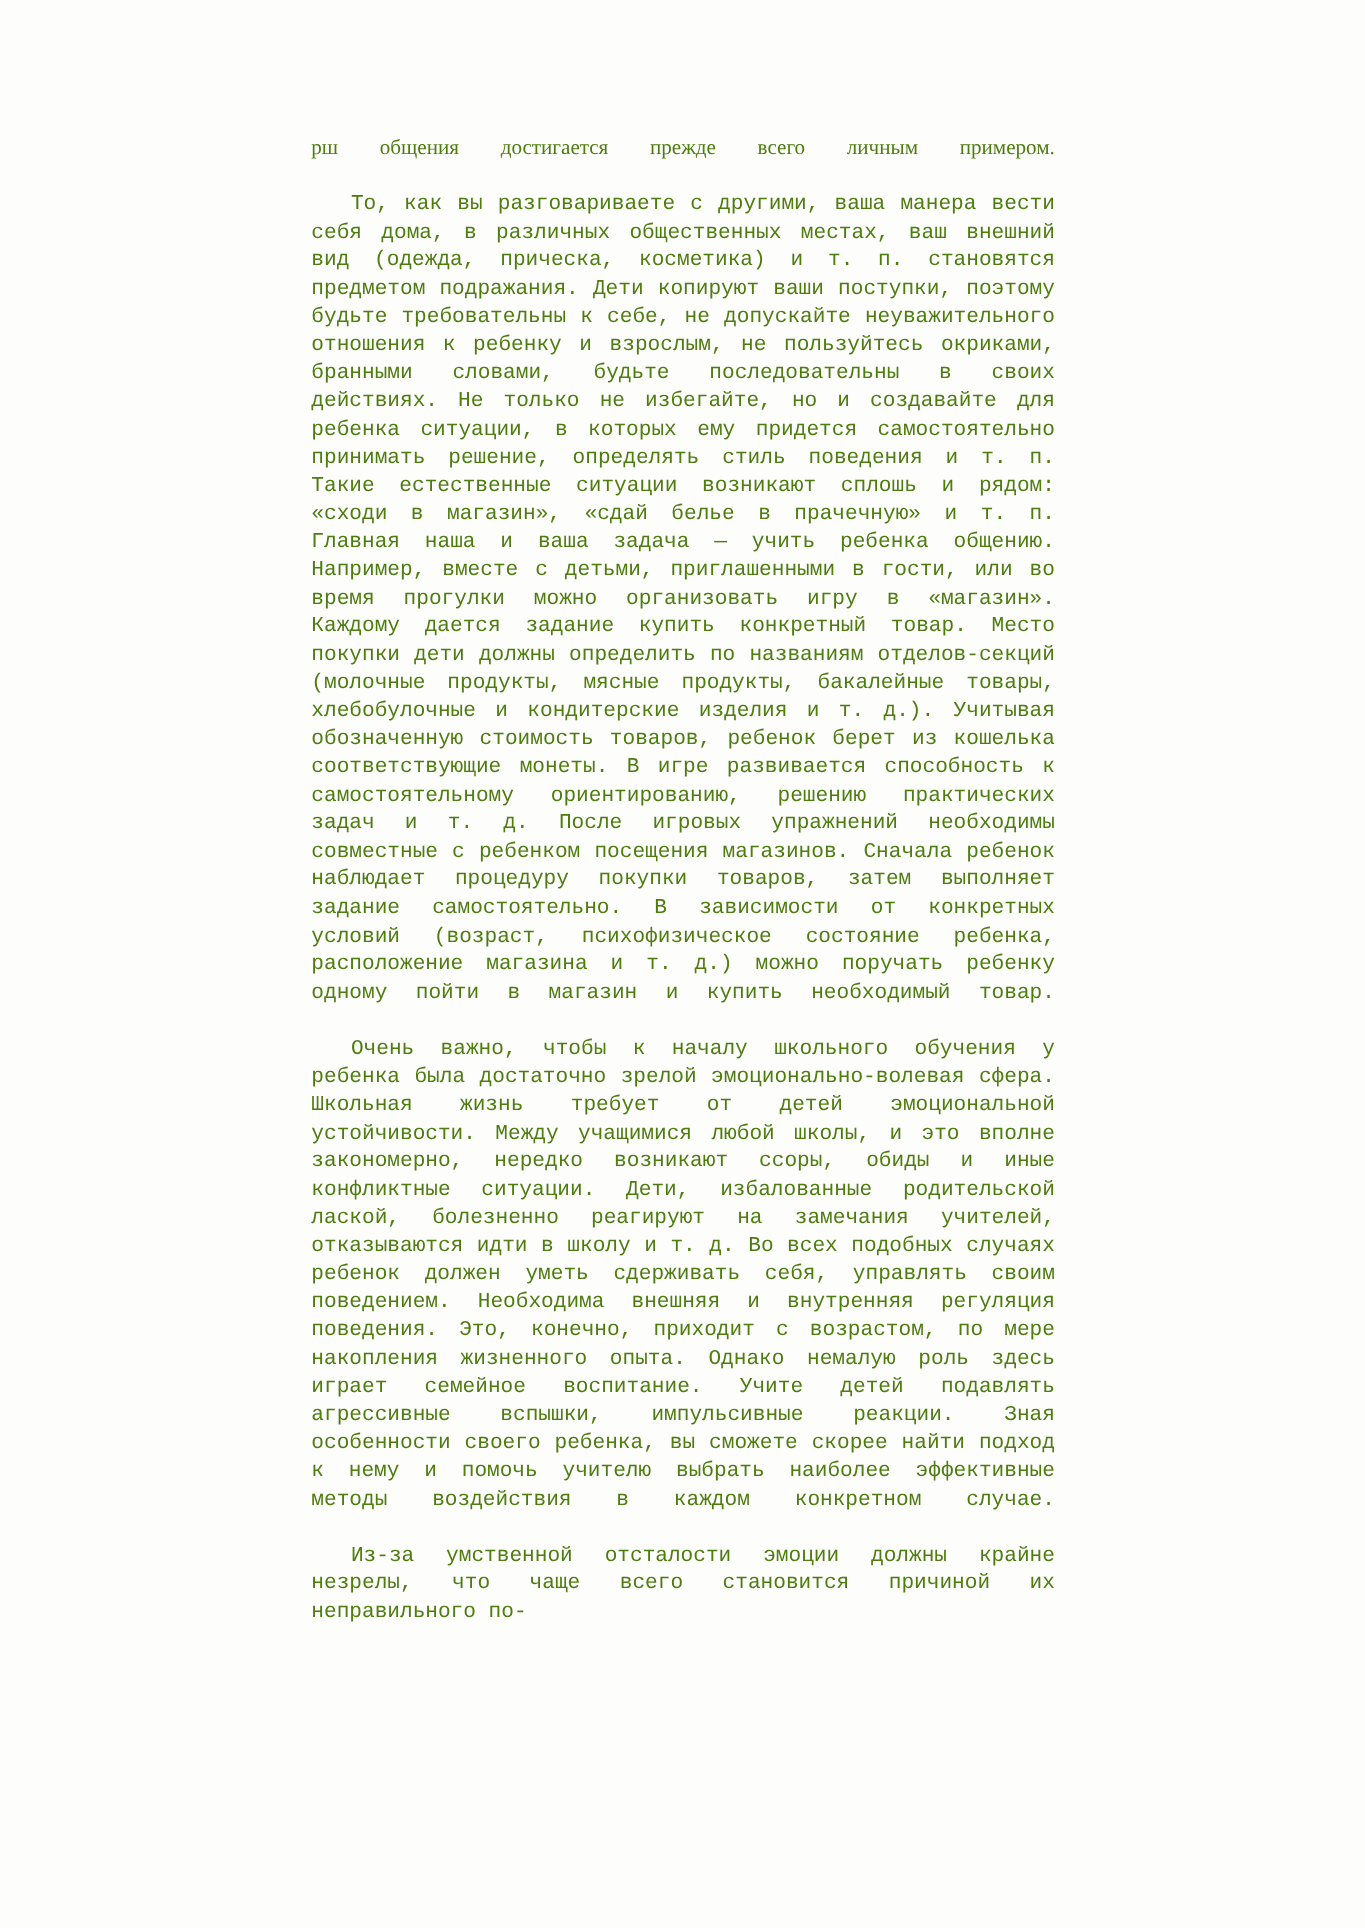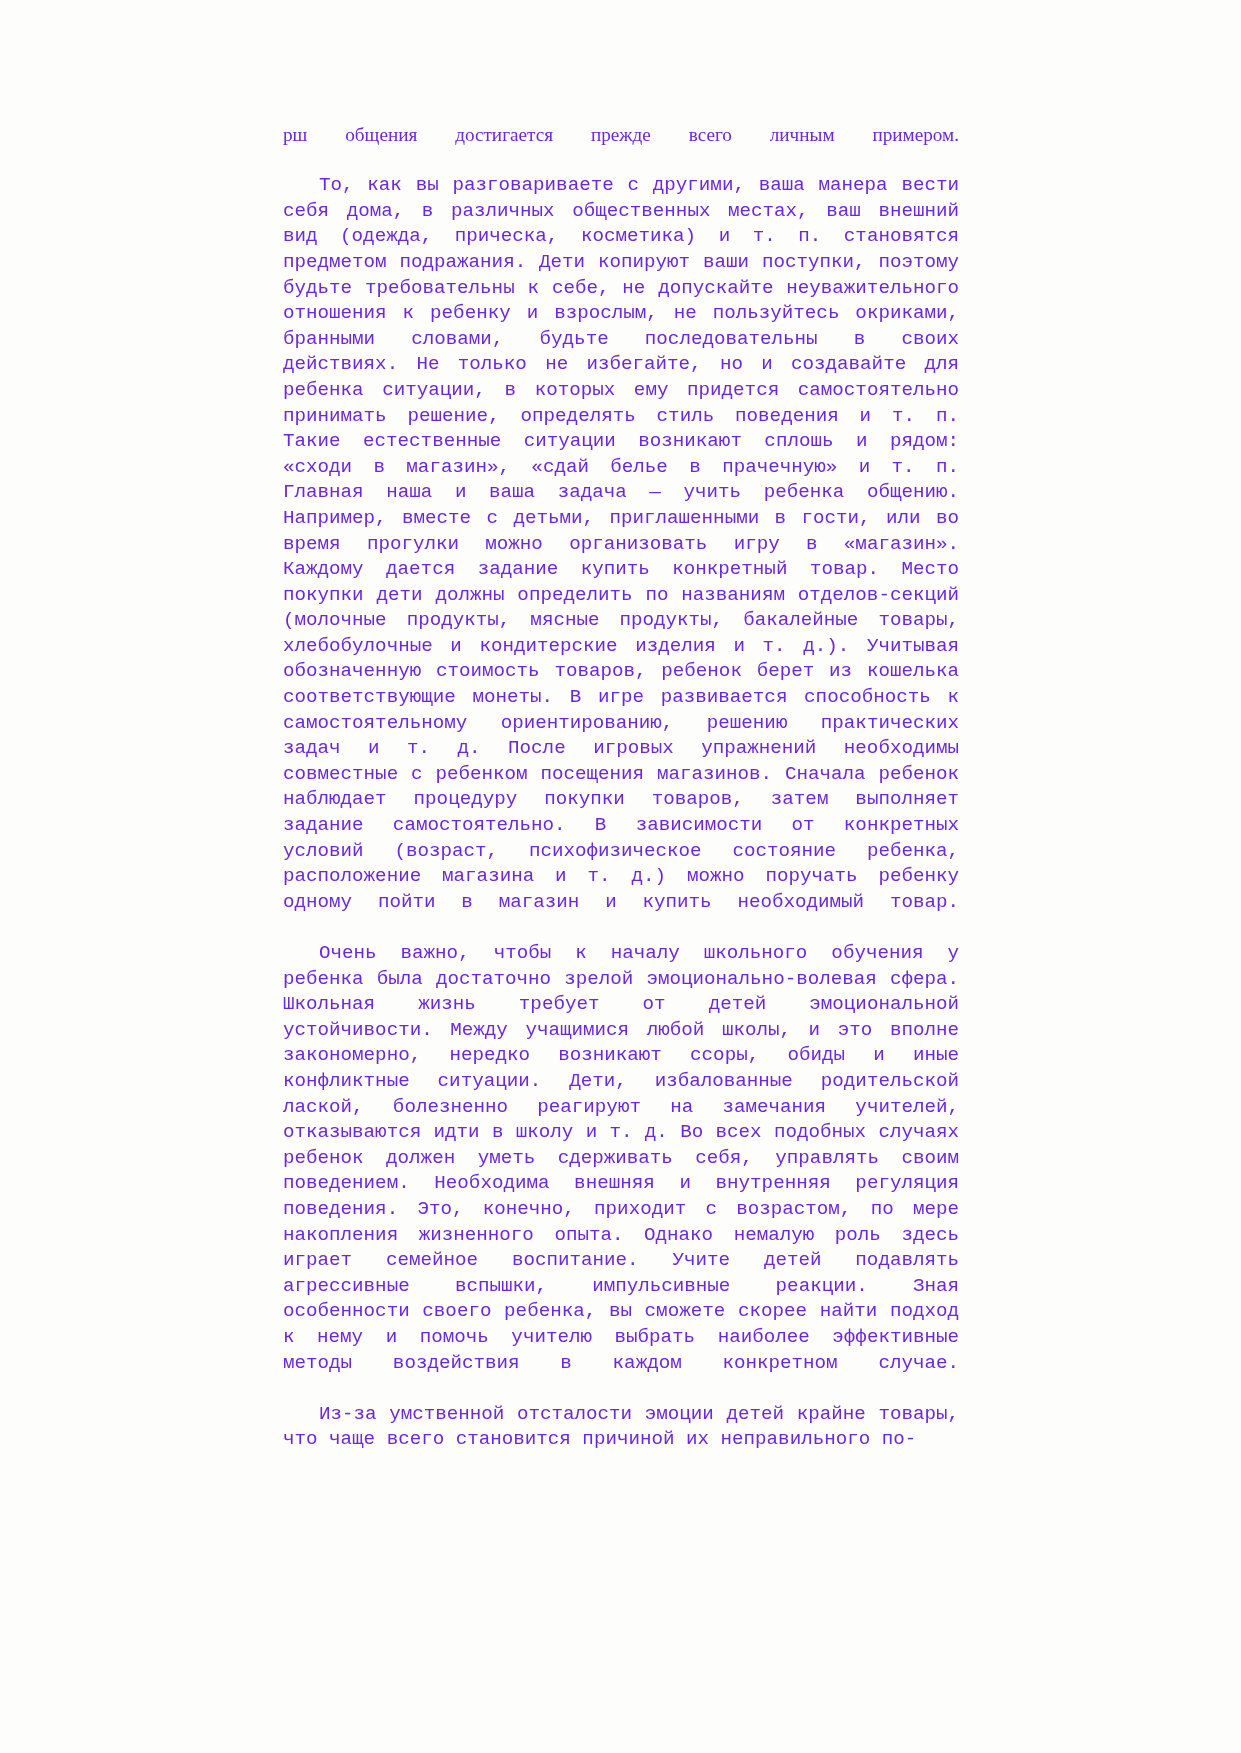--- a/index.html
+++ b/index.html
@@ -16,21 +16,21 @@
     overflow: hidden;
   }
   .text-column {
     position: absolute;
     left: 283px;
     top: 122px;
     width: 676px;
     font-family: "Liberation Serif", "DejaVu Serif", serif;
     font-size: 19.2px;
     line-height: 25.6px;
-    color: #6d28d9;
+    color: #4d7c0f;
     text-align: justify;
     text-justify: inter-word;
     -webkit-font-smoothing: antialiased;
   }
   .para {
     margin: 0;
     text-indent: 0;
     text-align: justify;
   }
   .para.indent {
@@ -48,15 +48,15 @@
   }
 </style>
 </head>
 <body>
 
 <div class="page">
   <div class="text-column">
     <p class="para">рш общения достигается  прежде всего личным  примером.</p>
     <p class="para indent">То, как вы разговариваете с другими, ваша манера вести себя дома, в различных общественных местах, ваш внешний вид (одежда, прическа, косметика) и т. п. становятся предметом подражания. Дети копируют ваши поступки, поэтому будьте требовательны к себе, не допускайте неуважительного отношения к ребенку и взрослым, не пользуйтесь окриками, бранными словами, будьте последовательны в своих действиях. Не только не избегайте, но и создавайте для ребенка ситуации, в которых ему придется самостоятельно принимать решение, определять стиль поведения и т. п. Такие естественные ситуации возникают сплошь и рядом: «сходи в магазин», «сдай белье в прачечную» и т. п. Главная наша и ваша задача — учить ребенка общению. Например, вместе с детьми, приглашенными в гости, или во время прогулки можно организовать игру в «магазин». Каждому дается задание купить конкретный товар. Место покупки дети должны определить по названиям отделов-секций (молочные продукты, мясные продукты, бакалейные товары, хлебобулочные и кондитерские изделия и т. д.). Учитывая обозначенную стоимость товаров, ребенок берет из кошелька соответствующие монеты. В игре развивается способность к самостоятельному ориентированию, решению практических задач и т. д. После игровых упражнений необходимы совместные с ребенком посещения магазинов. Сначала ребенок наблюдает процедуру покупки товаров, затем выполняет задание самостоятельно. В зависимости от конкретных условий (возраст, психофизическое состояние ребенка, расположение магазина и т. д.) можно поручать ребенку одному пойти в магазин и купить необходимый товар.</p>
     <p class="para indent">Очень важно, чтобы к началу школьного обучения у ребенка была достаточно зрелой эмоционально-волевая сфера. Школьная жизнь требует от детей эмоциональной устойчивости. Между учащимися любой школы, и это вполне закономерно, нередко возникают ссоры, обиды и иные конфликтные ситуации. Дети, избалованные родительской лаской, болезненно реагируют на замечания учителей, отказываются идти в школу и т. д. Во всех подобных случаях ребенок должен уметь сдерживать себя, управлять своим поведением. Необходима внешняя и внутренняя регуляция поведения. Это, конечно, приходит с возрастом, по мере накопления жизненного опыта. Однако немалую роль здесь играет семейное воспитание. Учите детей подавлять агрессивные вспышки, импульсивные реакции. Зная особенности своего ребенка, вы сможете скорее найти подход к нему и помочь учителю выбрать наиболее эффективные методы воздействия в каждом конкретном случае.</p>
-    <p class="para indent continues">Из-за умственной отсталости эмоции детей крайне товары, что чаще всего становится причиной их неправильного по-</p>
+    <p class="para indent continues">Из-за умственной отсталости эмоции должны крайне незрелы, что чаще всего становится причиной их неправильного по-</p>
   </div>
 </div>
 
 </body></html>

